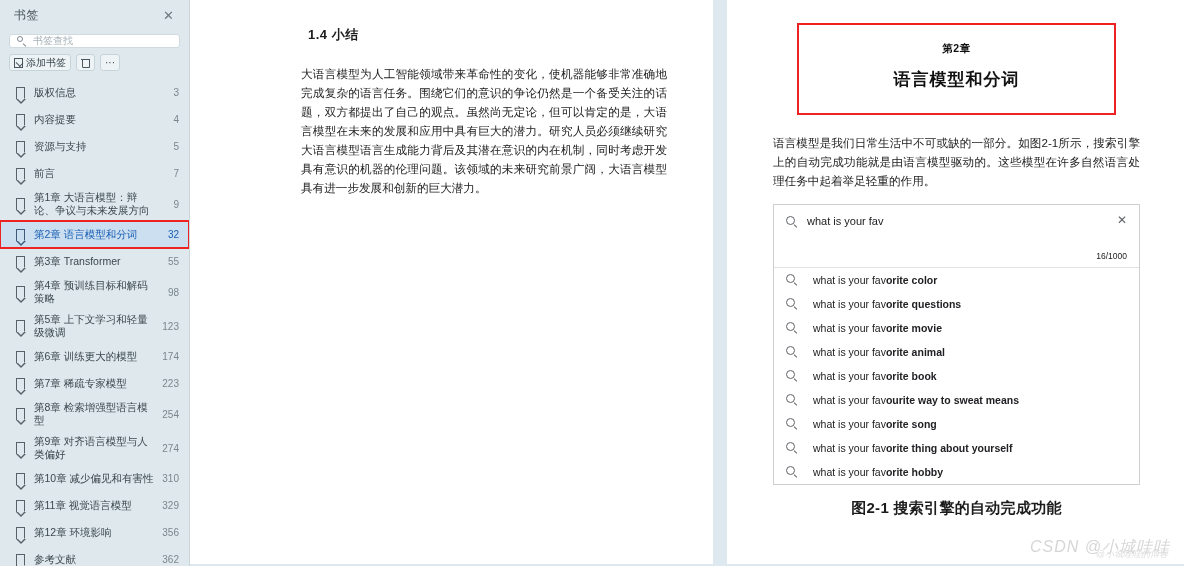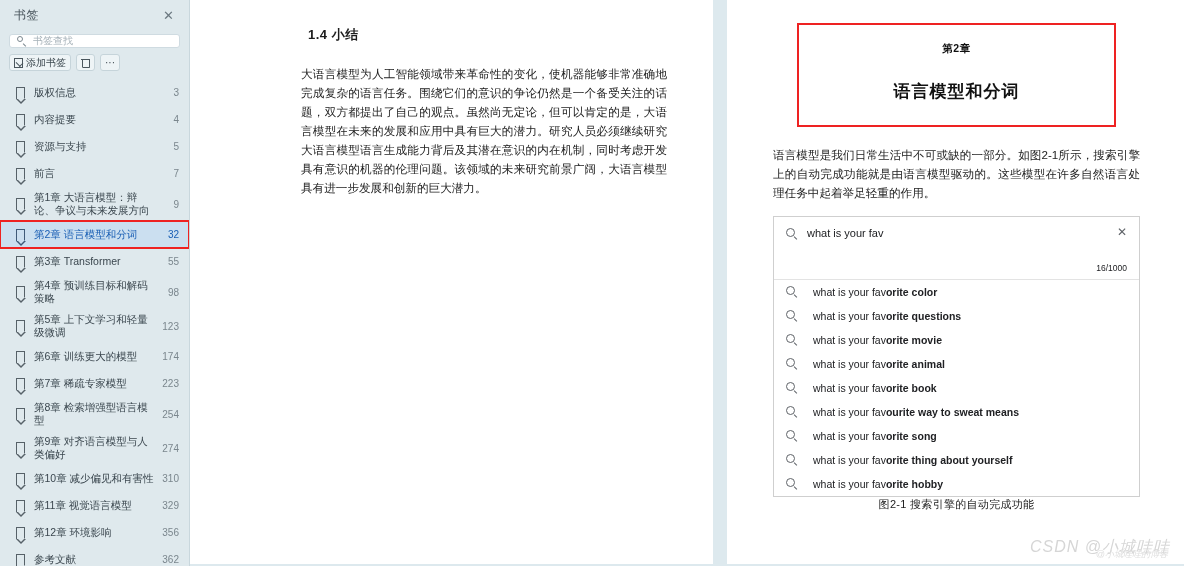--- a/index.html
+++ b/index.html
@@ -286,21 +286,21 @@
     border: 2px solid #ee2222;
     box-sizing: border-box;
     margin: 3px 24px 18px 24px;
     padding: 17px 0 22px 0;
     text-align: center;
   }
   .chap-num {
     font-size: 10.5px;
     font-weight: bold;
     color: #111111;
-    margin-bottom: 24px;
+    margin-bottom: 12px;
     letter-spacing: .5px;
   }
   .chap-title {
     font-size: 17px;
     font-weight: bold;
     color: #111111;
     letter-spacing: 1px;
   }
   .intro-par {
     font-size: 11.6px;
@@ -383,23 +383,24 @@
   }
   .sug-row .mag2 { margin-top: 0; }
   .sug-text {
     font-size: 10.5px;
     color: #202124;
     white-space: nowrap;
   }
   .sug-text b { font-weight: bold; }
   .fig-caption {
     text-align: center;
-    font-size: 11px;
-    font-weight: normal;
+    font-size: 15px;
+    font-weight: bold;
     color: #1c1c1c;
+    margin-top: 14px;
     letter-spacing: .3px;
   }
 
   
   #watermark {
     position: absolute;
     right: 14px;
     bottom: 8px;
     font-size: 16px;
     color: #d6d6d6;

